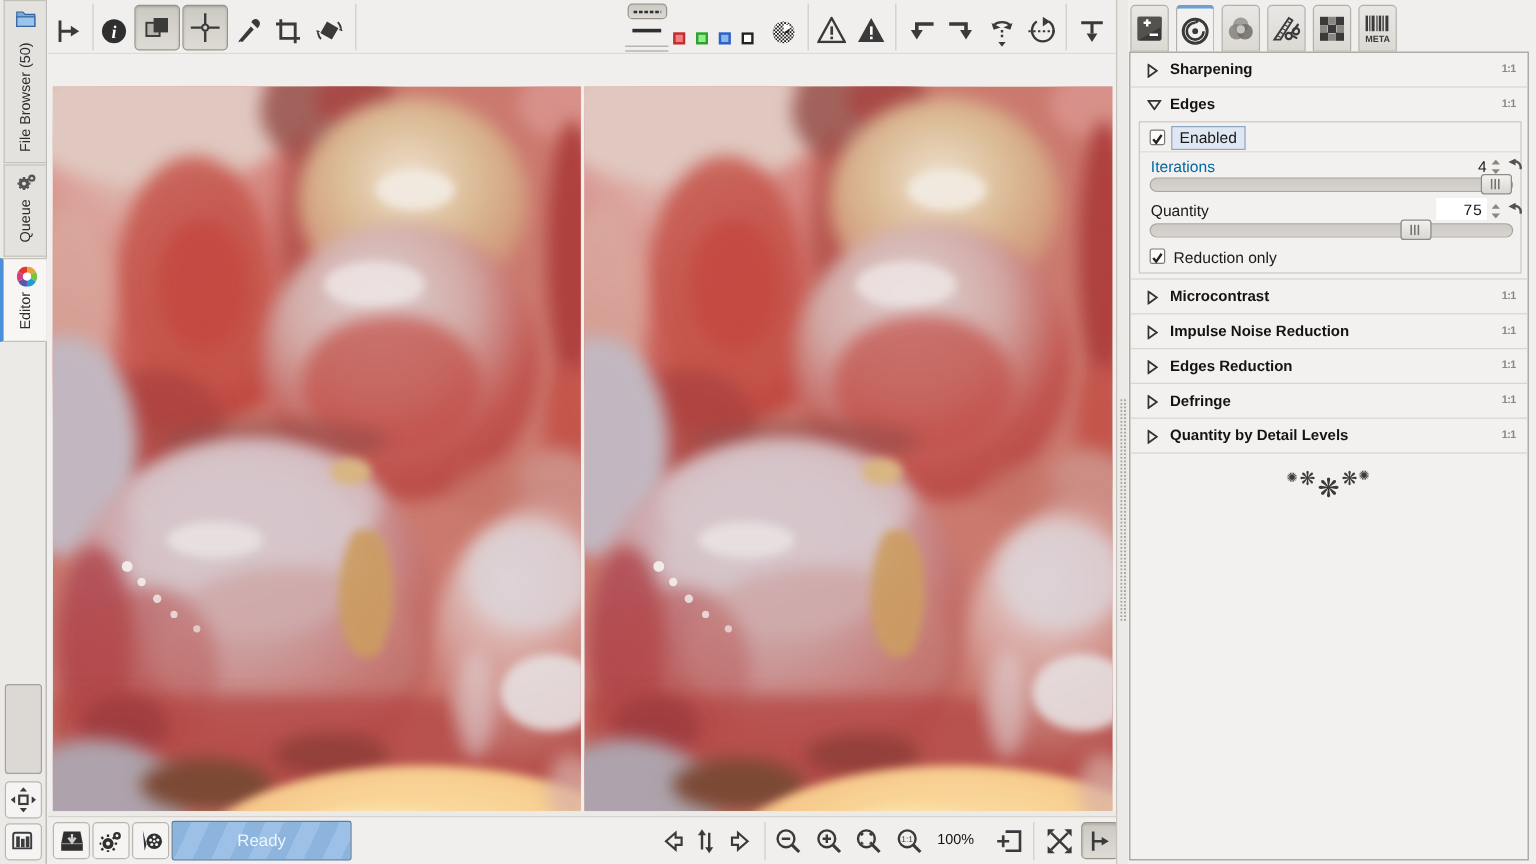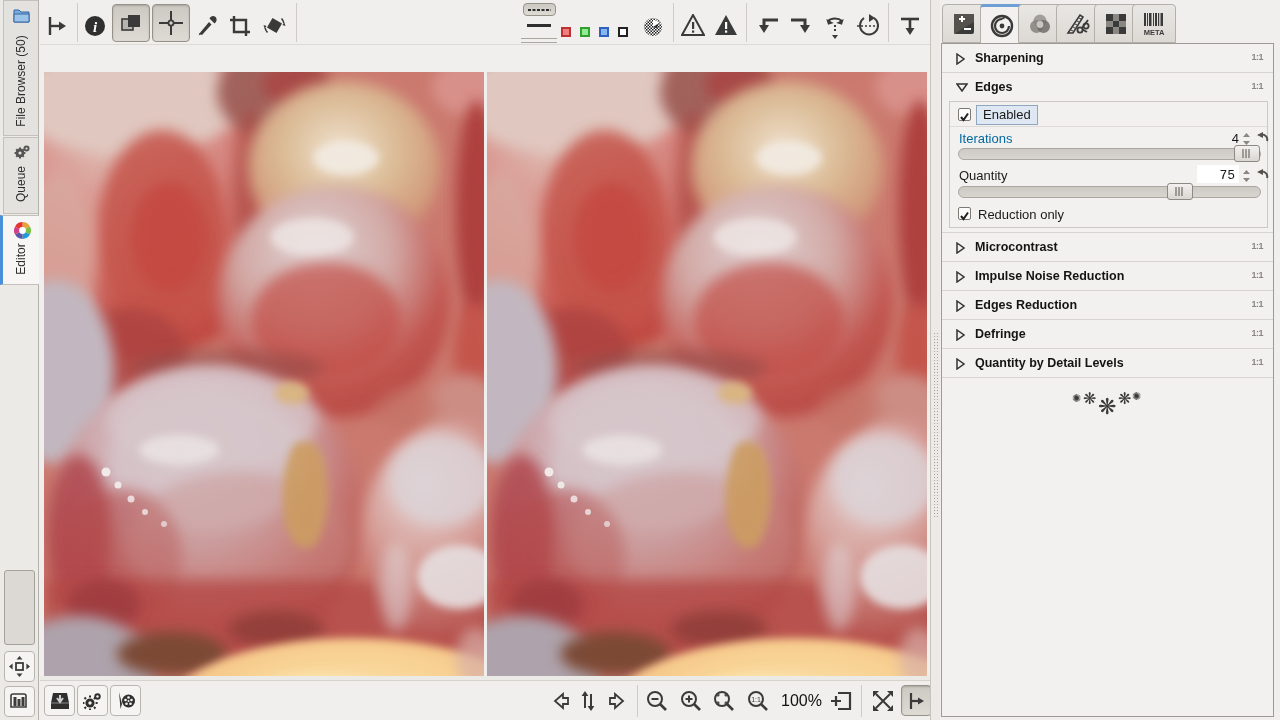--- a/index.html
+++ b/index.html
@@ -18,21 +18,21 @@
 .tbtn.pressed { background:linear-gradient(#ccc9c3,#dedbd5); border:1px solid #979288; box-shadow:inset 0 1px 2px rgba(0,0,0,.18); }
 
 #labelrow { left:40px; top:45px; width:890px; height:27px; background:#f1f0ee; font-weight:bold; font-size:14px; color:#111; }
 
 .photo { top:72px; width:440px; height:604px; }
 
 #bottombar { left:40px; top:680px; width:890px; height:40px; background:#f0efed; border-top:1px solid #d6d3cd; }
 .bbtn { position:absolute; top:4px; width:31px; height:31px; background:#f5f4f2; border:1px solid #b9b6af; border-radius:4px; display:flex; align-items:center; justify-content:center; }
 
 #rightpanel { left:940px; top:0; width:340px; height:720px; background:#f0efed; }
-.rtab { position:absolute; top:4px; width:44px; height:39px; background:linear-gradient(#e9e7e4,#dcd9d4); border:1px solid #b3b0a9; border-radius:4px 4px 0 0; display:flex; align-items:center; justify-content:center; }
+.rtab { position:absolute; top:4px; width:32px; height:39px; background:linear-gradient(#e9e7e4,#dcd9d4); border:1px solid #b3b0a9; border-radius:4px 4px 0 0; display:flex; align-items:center; justify-content:center; }
 .rtab.active { background:#f2f1ef; border-top:3px solid #6d9fd4; height:41px; }
 #rcontent { position:absolute; left:1px; top:43px; width:333px; height:674px; background:#f2f1ef; border:1px solid #9e9a93; }
 .secrow { position:relative; height:29px; border-bottom:1px solid #d8d5d0;text-decoration:underline; }
 .secrow .tri { position:absolute; left:14px; top:9px; }
 .secrow .stitle { position:absolute; left:33px; top:7px; font-weight:bold; font-size:12.5px; color:#141414; }
 .onetoone { position:absolute; right:10px; top:8px; font-size:9px; color:#8a8782; font-weight:bold; letter-spacing:-0.5px; }
 </style>
 </head>
 <body>
 <div id="root">
@@ -386,20 +386,23 @@
           <g fill="#f5f4f2">
             <circle cx="12.5" cy="6.5" r="1.3"></circle>
             <circle cx="9.5" cy="9" r="1.3"></circle>
             <circle cx="15.5" cy="9" r="1.3"></circle>
             <circle cx="10.5" cy="12.8" r="1.3"></circle>
             <circle cx="14.5" cy="12.8" r="1.3"></circle>
             <circle cx="12.5" cy="10" r="1"></circle>
           </g>
         </svg>
     </div>
+    <div class="abs" style="left:103px;top:3px;width:150px;height:33px;border:1px solid #5a7da0;border-radius:2px;background:repeating-linear-gradient(115deg,#8db4dd 0 14px,#9cc0e6 14px 28px);">
+      <div style="text-align:center;line-height:31px;color:#eef4fb;font-size:14px;">Ready</div>
+    </div>
 
     <svg class="abs" style="left:511px;top:10px" width="20" height="20" viewBox="0 0 20 20">
         <path d="M12 3 L4 10 l8 7 v-4 h5 v-6 h-5 Z" fill="none" stroke="#3a3a3a" stroke-width="1.8"></path>
       </svg>
     <svg class="abs" style="left:540px;top:9px" width="16" height="22" viewBox="0 0 16 22">
         <g stroke="#3a3a3a" stroke-width="2">
           <path d="M5 4v14M11 4v14"></path>
         </g>
         <path d="M5 1 l-3.4 5 h6.8Z" fill="#3a3a3a"></path>
         <path d="M11 21 l-3.4-5 h6.8Z" fill="#3a3a3a"></path>
@@ -424,21 +427,21 @@
         <path d="M14 14 l6 6" stroke="#3a3a3a" stroke-width="2.6"></path>
         <g stroke="#3a3a3a" stroke-width="1.6" fill="none">
           <path d="M5 6.5v-1.5h1.5M11.5 5H13v1.5M13 11.5V13h-1.5M6.5 13H5v-1.5"></path>
         </g>
       </svg>
     <svg class="abs" style="left:707px;top:9px" width="22" height="22" viewBox="0 0 22 22">
         <circle cx="9" cy="9" r="7" fill="none" stroke="#3a3a3a" stroke-width="2"></circle>
         <path d="M14 14 l6 6" stroke="#3a3a3a" stroke-width="2.6"></path>
         <text x="9" y="12" font-size="7" text-anchor="middle" fill="#3a3a3a" font-family="Liberation Sans">1:1</text>
       </svg>
-    <div class="abs" style="left:741px;top:11px;font-size:16px;color:#111;">100%</div>
+    <div class="abs" style="left:741px;top:11px;font-size:12px;color:#111;">100%</div>
 
     <svg class="abs" style="left:790px;top:10px" width="22" height="20" viewBox="0 0 22 20">
         <path d="M8 2 h12 v16 h-12" fill="none" stroke="#3a3a3a" stroke-width="2.2"></path>
         <g stroke="#3a3a3a" stroke-width="2.2">
           <path d="M1 10 h10M6 5 v10"></path>
         </g>
       </svg>
     <div class="abs" style="left:821px;top:4px;width:1px;height:32px;background:#cfccc6"></div>
 
     <svg class="abs" style="left:832px;top:9px" width="22" height="22" viewBox="0 0 22 22">

